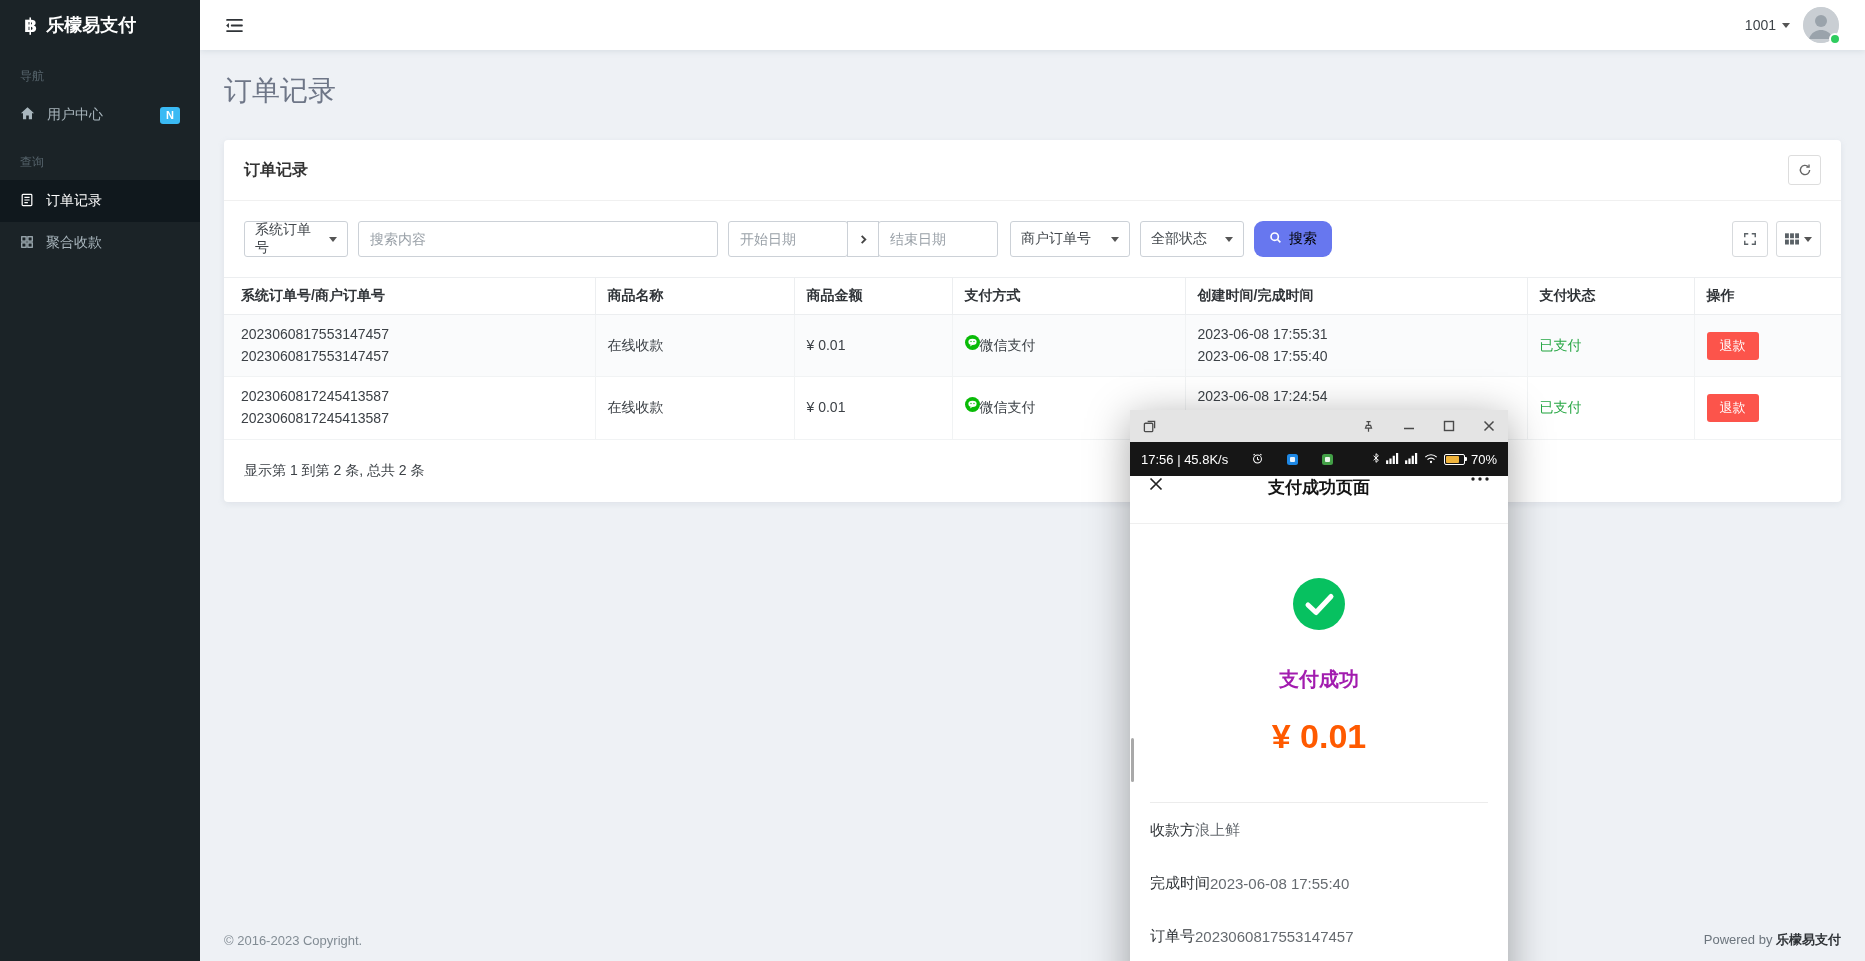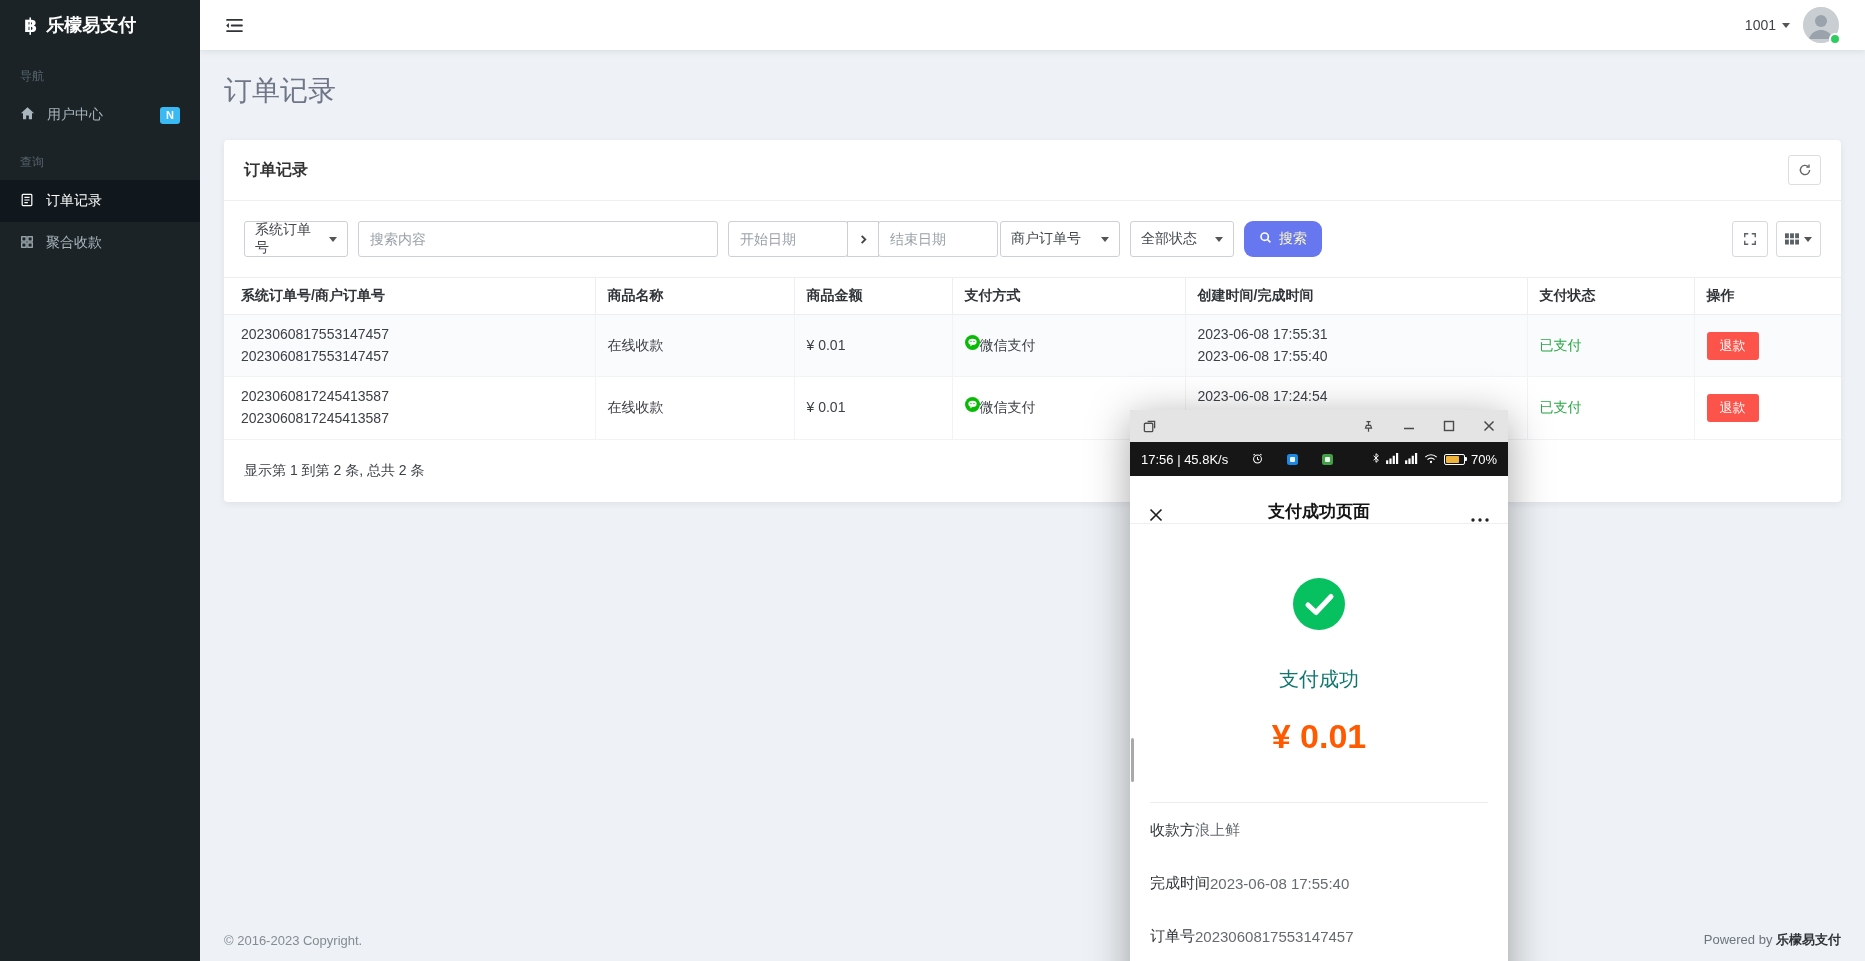--- a/index.html
+++ b/index.html
@@ -35,26 +35,26 @@
   .card-title{font-size:16px;font-weight:bold;color:#333}
   .icon-btn{display:inline-flex;align-items:center;justify-content:center;width:33px;height:30px;border:1px solid #ddd;border-radius:3px;background:#fff;color:#666;cursor:pointer}
 
   
   .filter-bar{display:flex;align-items:center;padding:20px}
   .select-box{height:36px;border:1px solid #ccd1d7;border-radius:3px;background:#fff;display:flex;align-items:center;justify-content:space-between;gap:8px;padding:0 10px;font-size:14px;color:#43484d;cursor:pointer}
   .text-input{height:36px;border:1px solid #ccd1d7;border-radius:3px;padding:0 11px;font-size:14px;color:#43484d;outline:none;background:#fff}
   .text-input::placeholder{color:#9aa1a8}
   .w-order{width:104px;margin-right:10px}
   .w-search{width:360px;margin-right:10px}
-  .date-group{display:flex;align-items:flex-end;margin-right:2px}
+  .date-group{display:flex;align-items:flex-end;margin-right:12px}
   .w-date{width:120px}
   .arrow-btn{width:32px;height:36px;border:1px solid #ccd1d7;background:#fff;display:flex;align-items:center;justify-content:center;color:#444;cursor:pointer;margin-left:-1px;margin-right:-1px;position:relative;z-index:1}
   .w-pay{width:120px;margin-right:10px}
   .w-status{width:104px;margin-right:10px}
-  .search-btn{height:36px;display:inline-flex;align-items:center;gap:7px;background:var(--primary,#6777ef);color:#fef9c3;border:none;border-radius:9px;padding:0 15px;font-size:14px;cursor:pointer}
+  .search-btn{height:36px;display:inline-flex;align-items:center;gap:7px;background:var(--primary,#6777ef);color:#000000;border:none;border-radius:9px;padding:0 15px;font-size:14px;cursor:pointer}
   .filter-right{margin-left:auto;display:flex;align-items:center;gap:8px}
   .tool-btn{height:36px;min-width:36px;display:inline-flex;align-items:center;justify-content:center;gap:5px;border:1px solid #d7dadd;border-radius:3px;background:#fff;color:#5a6166;cursor:pointer;padding:0 8px}
 
   
   .order-table{width:100%;border-collapse:collapse;table-layout:fixed;font-size:14px;color:#3c4146}
   .order-table th{font-weight:bold;text-align:left;padding:9px 12px;border:1px solid #eceef0;color:#303438}
   .order-table td{padding:9px 12px;border:1px solid #f1f3f4;vertical-align:middle;line-height:1.55}
   .order-table th:first-child,.order-table td:first-child{border-left:none;padding-left:17px}
   .order-table th:last-child,.order-table td:last-child{border-right:none}
   .order-table tbody tr:nth-child(odd){background:#fafbfc}
@@ -76,28 +76,28 @@
   .ow-ctrl{display:flex;cursor:pointer;color:#4a4a4a}
   .ow-statusbar{height:34px;background:#161616;color:#fff;display:flex;align-items:center;padding:0 11px;font-size:13px;gap:24px}
   .sb-right{margin-left:auto;display:flex;align-items:center;gap:6px}
   .app-ico{width:11px;height:11px;border-radius:2.5px;position:relative}
   .app-ico::after{content:"";position:absolute;left:3px;top:3px;right:3px;bottom:3px;background:#fff;border-radius:1px;opacity:.9}
   .app-ico.blue{background:#1e88e5}
   .app-ico.green{background:#43a047}
   .battery{width:21px;height:11px;border:1px solid #fff;border-radius:2px;position:relative;display:inline-block}
   .battery::after{content:"";position:absolute;right:-3px;top:2.5px;width:2px;height:4px;background:#fff;border-radius:0 1px 1px 0}
   .battery-fill{position:absolute;left:1px;top:1px;bottom:1px;width:70%;background:#f0b43c;border-radius:1px}
-  .ow-header{height:48px;display:flex;align-items:flex-end;padding:0 18px;border-bottom:1px solid #efefef;position:relative;background:#fff}
+  .ow-header{height:48px;display:flex;align-items:flex-start;padding:0 18px;border-bottom:1px solid #efefef;position:relative;background:#fff}
   .ow-header-title{position:absolute;left:0;right:0;text-align:center;font-size:17px;font-weight:bold;color:#141414}
   .ow-close,.ow-more{z-index:1;display:flex;color:#222;cursor:pointer}
   .ow-more{margin-left:auto}
   .ow-body{background:#fff;text-align:center;padding-top:54px}
   .check-bg{fill:var(--check,#07c160)}
   .wc-bg{fill:var(--wechat,#09bb07)}
-  .success-title{margin-top:32px;font-size:20px;font-weight:normal;color:#0f766e}
+  .success-title{margin-top:32px;font-size:20px;font-weight:bold;color:#a21caf}
   .success-amount{margin-top:24px;font-size:34px;font-weight:bold;color:var(--amount,#ff5a00)}
   .ow-divider{margin:46px 20px 0;border-top:1px solid #ececec}
   .ow-details{padding:1px 20px 0}
   .ow-detail-row{display:flex;align-items:center;padding:17px 0;font-size:15px}
   .ow-detail-label{color:#2f3337}
   .ow-detail-value{color:#666b70}
   .overlay-scrollbar{position:absolute;left:1px;top:328px;width:3px;height:44px;background:#a9a9a9;border-radius:2px;cursor:pointer}
 </style>
 </head>
 <body>

